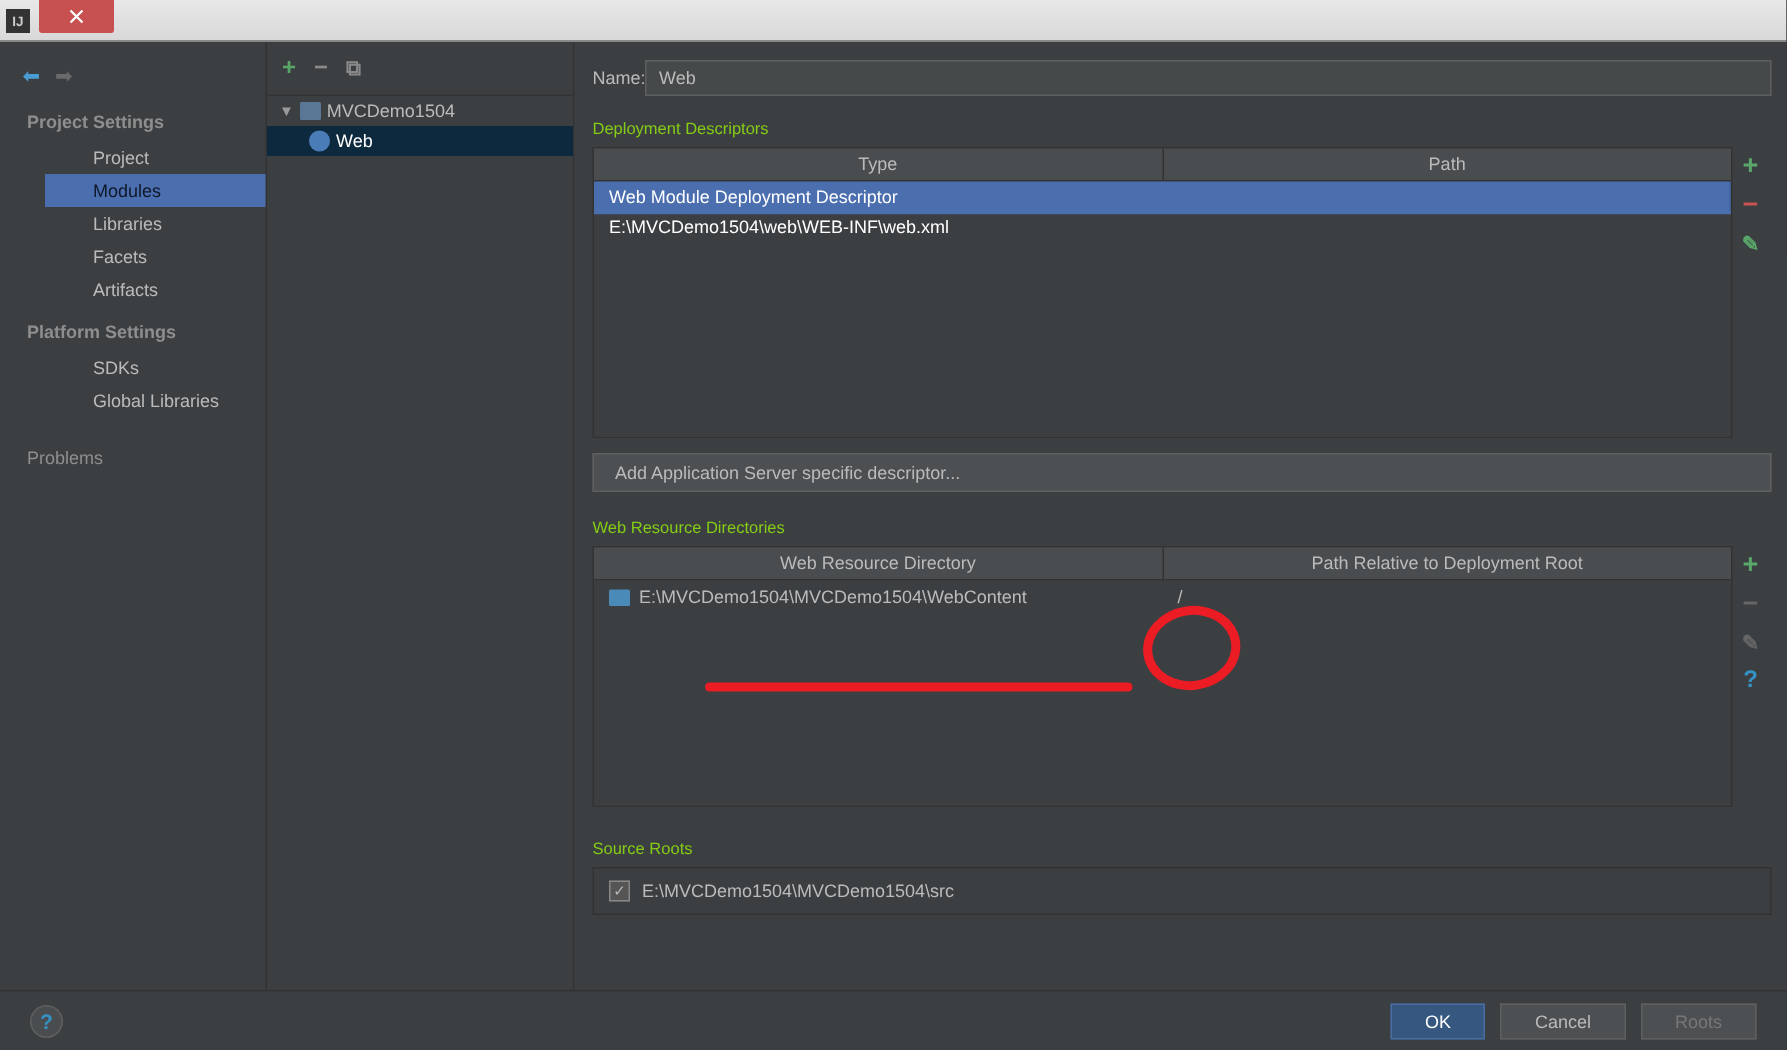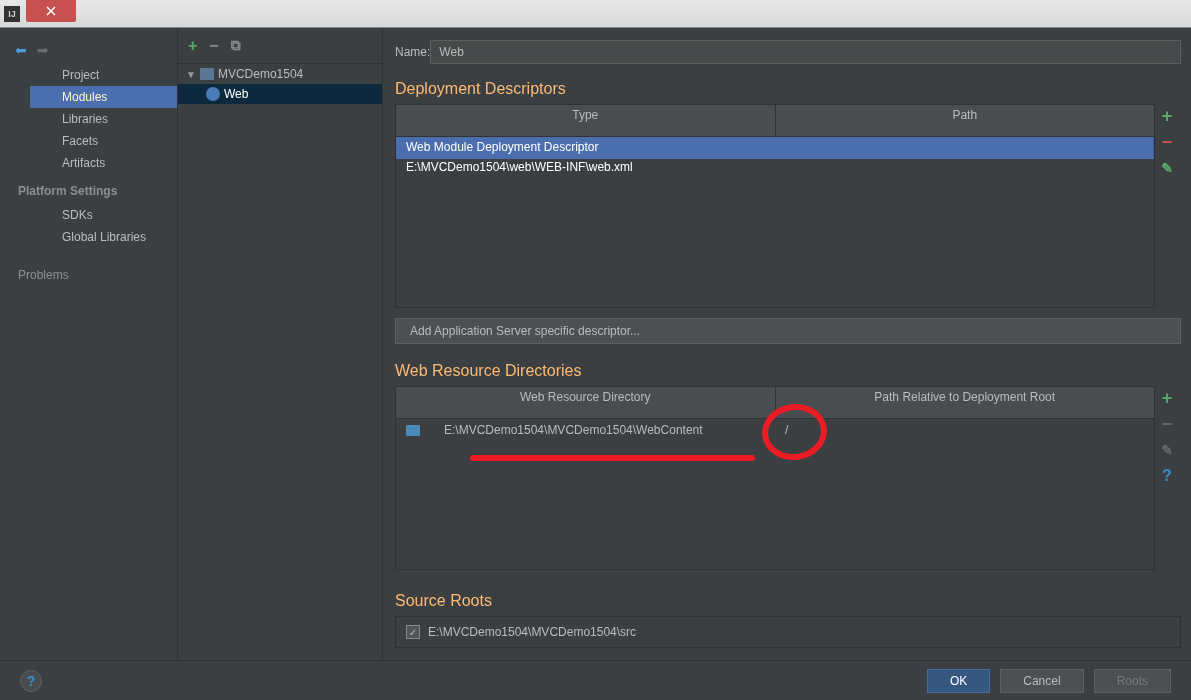--- a/index.html
+++ b/index.html
@@ -13,21 +13,21 @@
     
     .main { display: flex; height: 632px; background: #3c3f41; }
     
     .left-panel { width: 178px; background: #3c3f41; border-right: 1px solid #323232; padding-top: 8px; }
     .nav-toolbar { height: 28px; display: flex; align-items: center; padding-left: 15px; gap: 10px; }
     .nav-back { color: #4a9cd6; font-size: 14px; }
     .nav-fwd { color: #6a6a6a; font-size: 14px; }
     
     .section-header { color: #8e8e8e; font-weight: bold; padding: 10px 18px 6px; font-size: 12px; }
     .nav-item { padding: 4px 18px 4px 32px; color: #bbbbbb; cursor: pointer; margin-left: 30px; }
-    .nav-item.selected { background: #4b6eaf; color: #fef9c3; }
+    .nav-item.selected { background: #4b6eaf; color: #0f172a; }
     
     .tree-panel { width: 205px; background: #3c3f41; border-right: 1px solid #323232; }
     .tree-toolbar { height: 36px; display: flex; align-items: center; padding-left: 10px; gap: 12px; border-bottom: 1px solid #323232; }
     .tb-icon { font-size: 16px; font-weight:bold; }
     .tb-add { color: #59a869; }
     .tb-remove { color: #8a8a8a; }
     .tb-copy { color: #8a8a8a; font-size:14px; }
     
     .tree-node { display: flex; align-items: center; padding: 3px 8px; gap: 4px; }
     .tree-node.root { }
@@ -35,45 +35,45 @@
     .tree-node.child.selected { background: #0d293e; }
     .tree-arrow { color: #999; font-size: 10px; }
     .tree-icon { width: 14px; height: 12px; background: #5a7896; border-radius:1px; }
     .web-icon { width: 14px; height: 14px; background: #4a7cb8; border-radius: 50%; }
     
     .content-panel { flex: 1; background: #3c3f41; padding: 12px 10px 0 12px; display: flex; flex-direction: column; }
     
     .name-row { display: flex; align-items: center; margin-bottom: 16px; }
     .name-input { flex: 1; background: #45494a; border: 1px solid #5e6060; color: #bbbbbb; padding: 4px 8px; height: 24px; }
     
-    .section-label { color: #fdba74; margin-bottom: 6px; font-size:16px; }
+    .section-label { color: #84cc16; margin-bottom: 6px; font-size:11px; }
     
     .table-container { display: flex; gap: 2px; margin-bottom: 10px; }
     .table-main { flex: 1; border: 1px solid #323232; background: #3c3f41; }
-    .table-header-row { display: flex; background: #4a4d4f; border-bottom: 1px solid #323232; height: 32px; }
+    .table-header-row { display: flex; background: #4a4d4f; border-bottom: 1px solid #323232; height: 22px; }
     .table-header-cell { flex: 1; text-align: center; padding: 3px; color: #bbb; border-right: 1px solid #323232; }
     .table-header-cell:last-child { border-right: none; }
     .table-data-row { display: flex; background: #4b6eaf; color: #fff; height: 22px; flex-direction: column; }
     .table-data-cell { flex: 1; padding: 3px 10px; border-right: 1px solid rgba(0,0,0,0.15); }
     .table-data-cell:last-child { border-right: none; }
     .table-empty { height: 148px; background: #3c3f41; }
     
     .side-buttons { width: 24px; display: flex; flex-direction: column; gap: 6px; padding-top: 2px; }
     .side-btn { width: 20px; height: 20px; display: flex; align-items: center; justify-content: center; font-size: 18px; font-weight:bold; cursor: pointer; }
     .side-add { color: #59a869; }
     .side-remove { color: #c75450; }
     .side-remove.disabled { color: #666; }
     .side-edit { color: #59a869; font-size:14px; }
     .side-edit.disabled { color: #666; }
     .side-help { color: #3592c4; font-size:16px; }
     
     .action-btn { background: #4c5052; border: 1px solid #5e6060; color: #bbb; padding: 5px 14px; cursor: pointer; display: inline-block; margin-bottom: 18px; }
     
     .wrd-row { display: flex; background: #3c3f41; color: #bbb; height: 22px; align-items: center; }
-    .wrd-cell-1 { flex: 1; padding: 0 10px; display: flex; align-items: center; gap: 24px; }
+    .wrd-cell-1 { flex: 1; padding: 0 10px; display: flex; align-items: center; gap: 6px; }
     .wrd-cell-2 { flex: 1; padding: 0 10px; }
     .folder-icon { width: 14px; height: 11px; background: #4a8ab8; border-radius: 1px; }
     
     .source-roots { margin-top: 12px; }
     .source-item { display: flex; align-items: center; gap: 8px; padding: 8px 10px; border: 1px solid #323232; }
     .checkbox { width: 14px; height: 14px; border: 1px solid #888; background: #555; display: flex; align-items: center; justify-content: center; color: #bbb; font-size: 10px; }
     
     .bottom-bar { height: 40px; display: flex; align-items: center; justify-content: space-between; padding: 0 20px; border-top: 1px solid #323232; background: #3c3f41; }
     .help-btn { width: 22px; height: 22px; border-radius: 50%; background: #4a4d4f; color: #3592c4; display: flex; align-items: center; justify-content: center; font-size: 14px; font-weight: bold; border: 1px solid #5e6060; }
     .bottom-buttons { display: flex; gap: 10px; }
@@ -101,20 +101,21 @@
   </div>
 </div>
 
 <div class="main">
 
   <div class="left-panel">
     <div class="nav-toolbar">
       <span class="nav-back">⬅</span>
       <span class="nav-fwd">➡</span>
     </div>
+    <div class="section-header">Project Settings</div>
     <div class="nav-item">Project</div>
     <div class="nav-item selected">Modules</div>
     <div class="nav-item">Libraries</div>
     <div class="nav-item">Facets</div>
     <div class="nav-item">Artifacts</div>
     <div class="section-header">Platform Settings</div>
     <div class="nav-item">SDKs</div>
     <div class="nav-item">Global Libraries</div>
     <div class="section-header" style="font-weight:normal; padding-top:20px;">Problems</div>
   </div>

